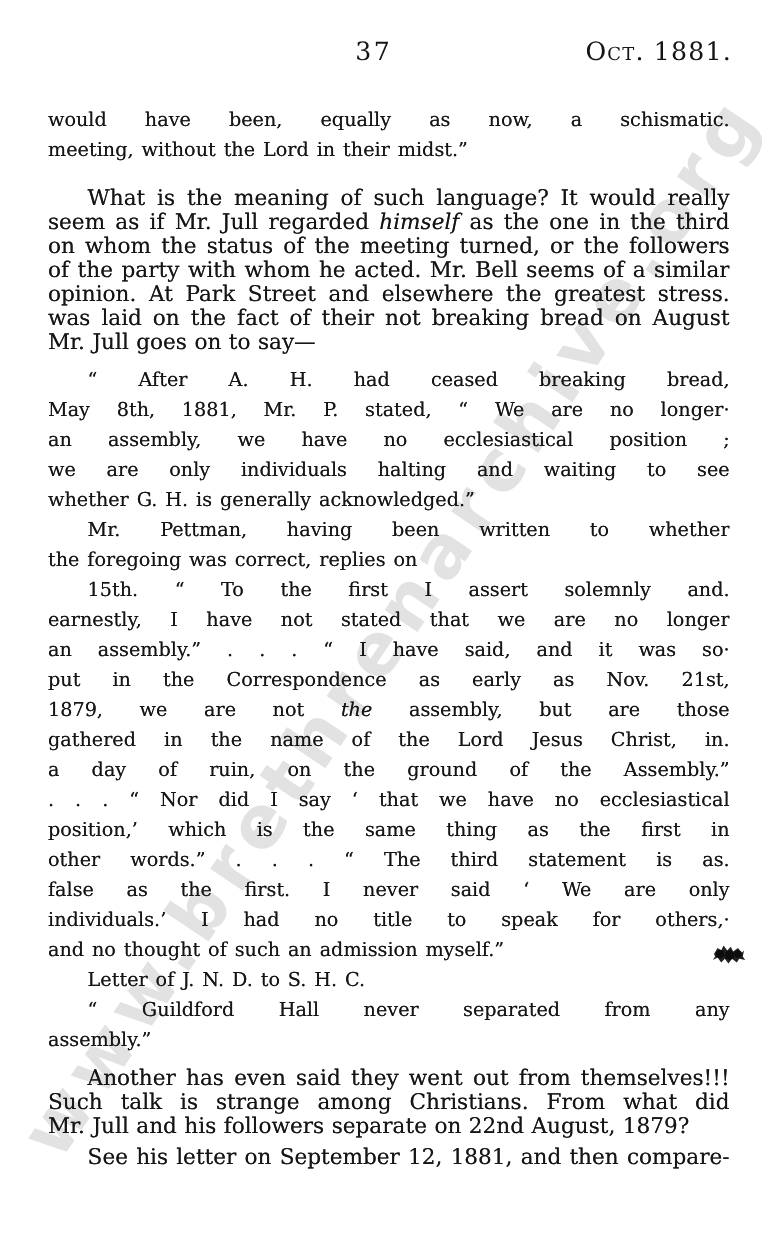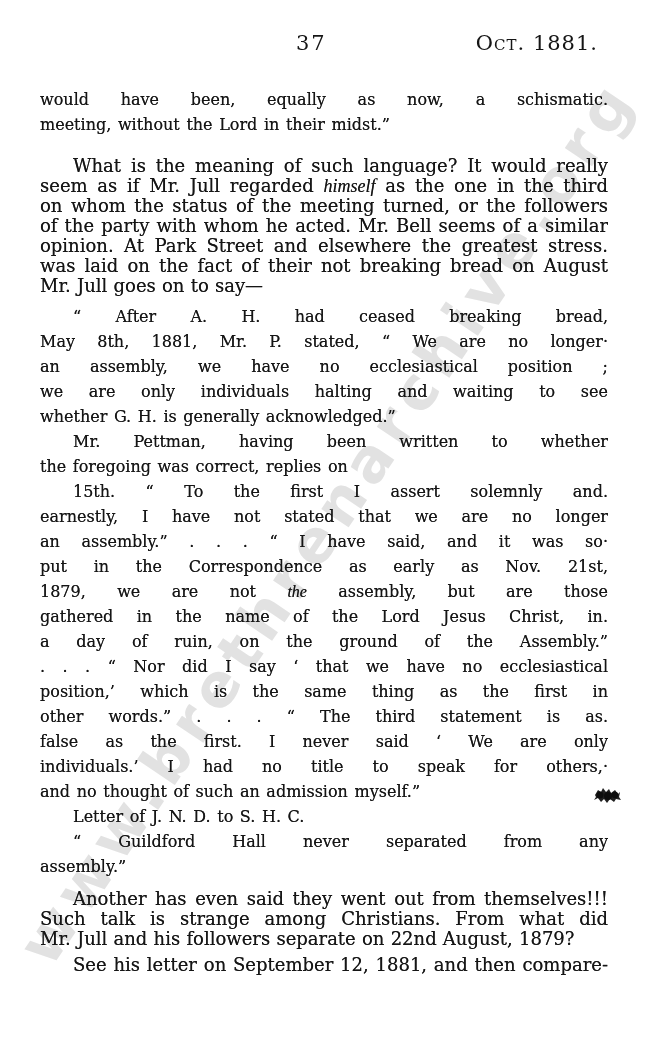--- a/index.html
+++ b/index.html
@@ -36,21 +36,21 @@
     font-size: 21px;
     line-height: 24px;
   }
   .page-number {
     position: absolute;
     left: 296px;
     letter-spacing: 2px;
   }
   .page-date {
     position: absolute;
-    right: 52px;
+    right: 40px;
     font-variant: small-caps;
     letter-spacing: 1px;
     margin-left: 36px;
   }
   .body {
     position: relative;
     z-index: 1;
     margin: 32px 42px 0 40px;
     width: 568px;
     text-shadow: 0 0 0.45px rgba(20,20,20,0.75);
@@ -66,21 +66,21 @@
     display: block;
     text-align: justify;
     text-align-last: justify;
     overflow: hidden;
   }
   .para.large .line { height: 25px; }
   .para.small .line { height: 20px; }
   .line.last { text-align-last: left; }
   .para.justify-last .line.last { text-align-last: justify; }
   .para.indent .line:first-child { text-indent: 33px; }
-  .i { font-style: italic; font-family: Liberation Serif, serif; }
+  .i { font-style: italic; }
   .ink-blot {
     position: absolute;
     left: 592px;
     top: 786px;
     width: 30px;
     height: 19px;
     z-index: 1;
   }
 </style>
 </head>

